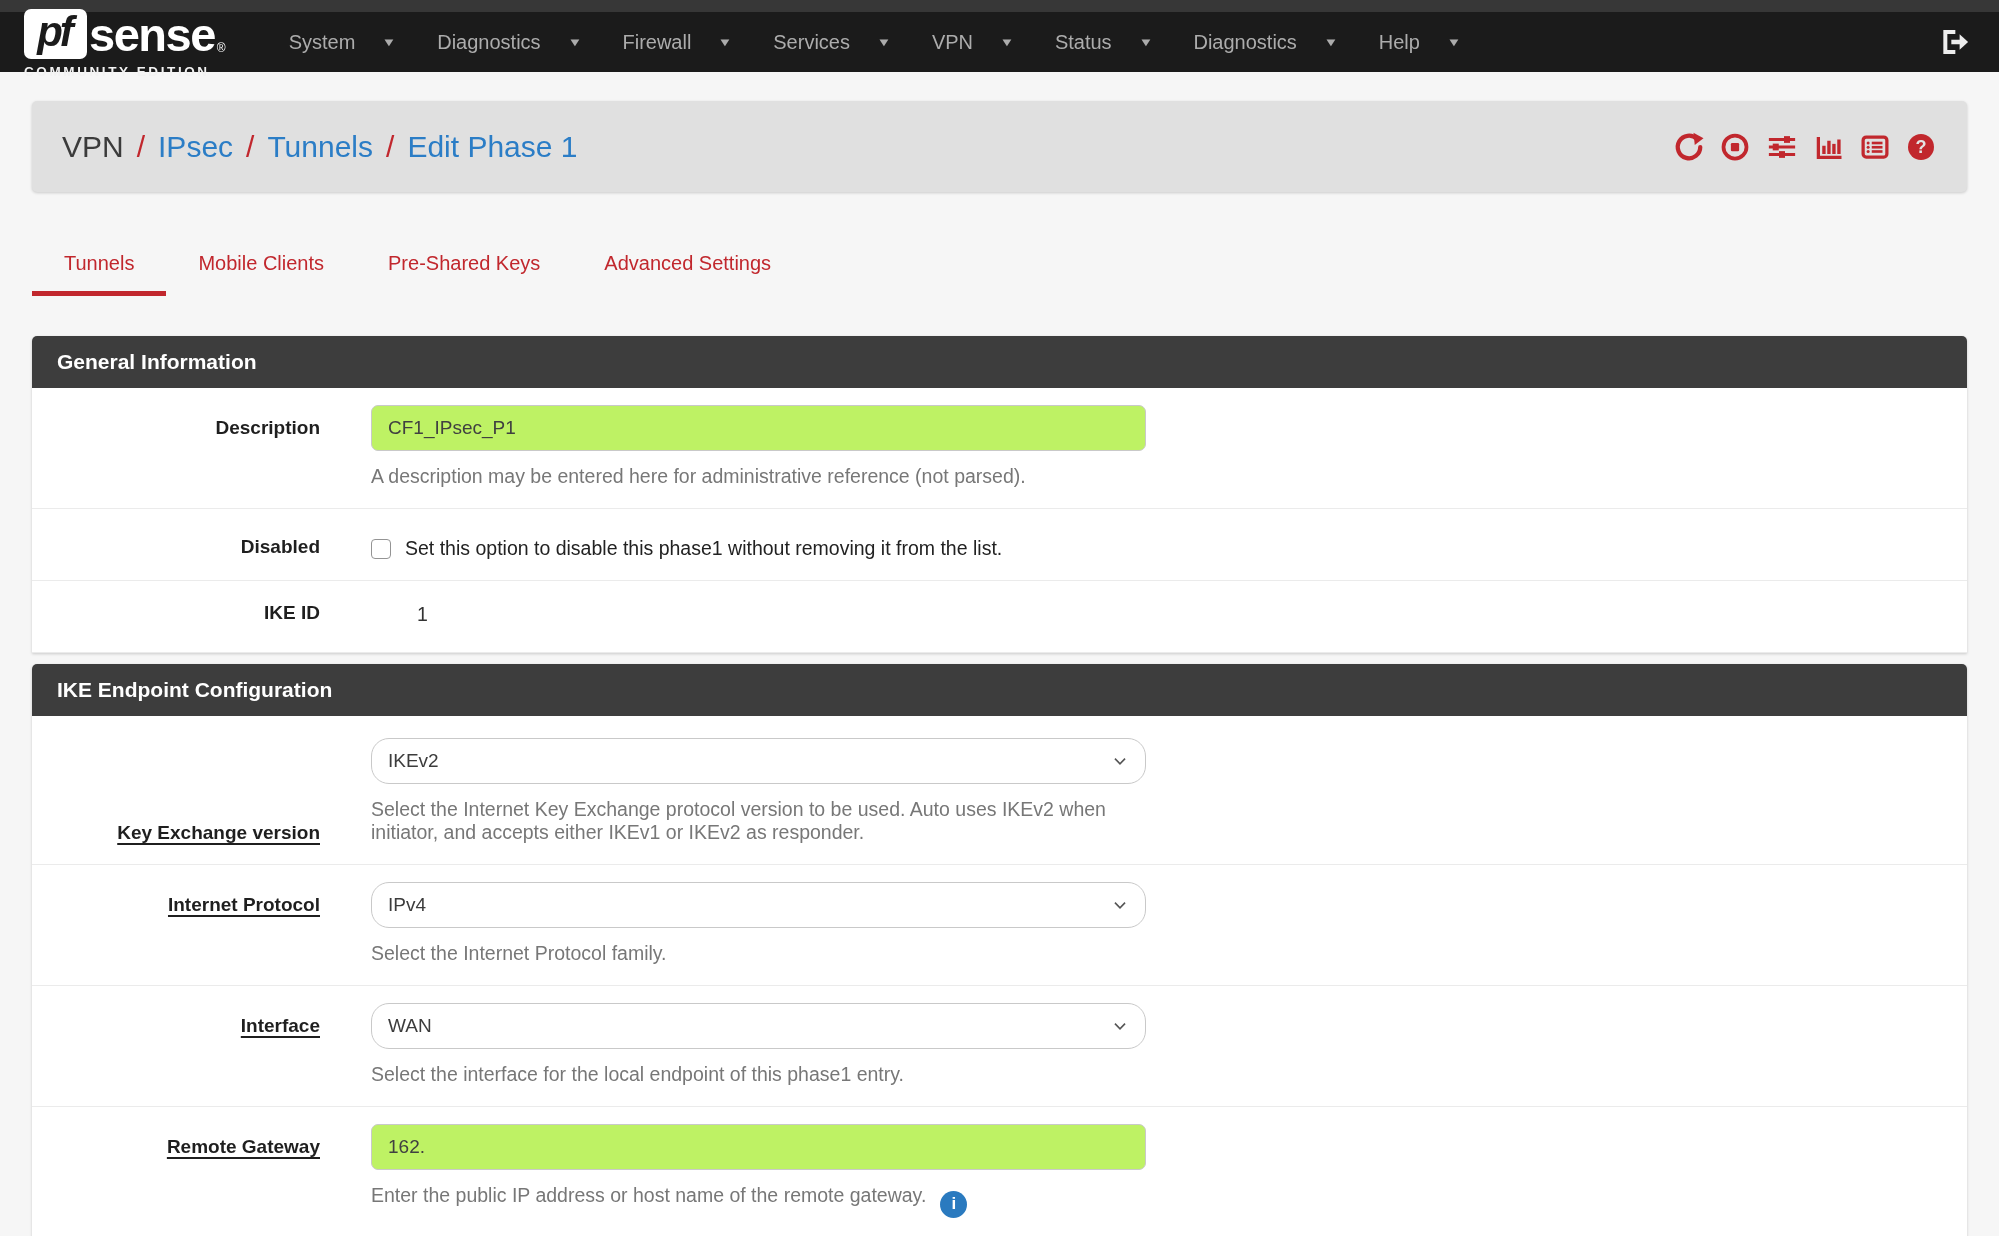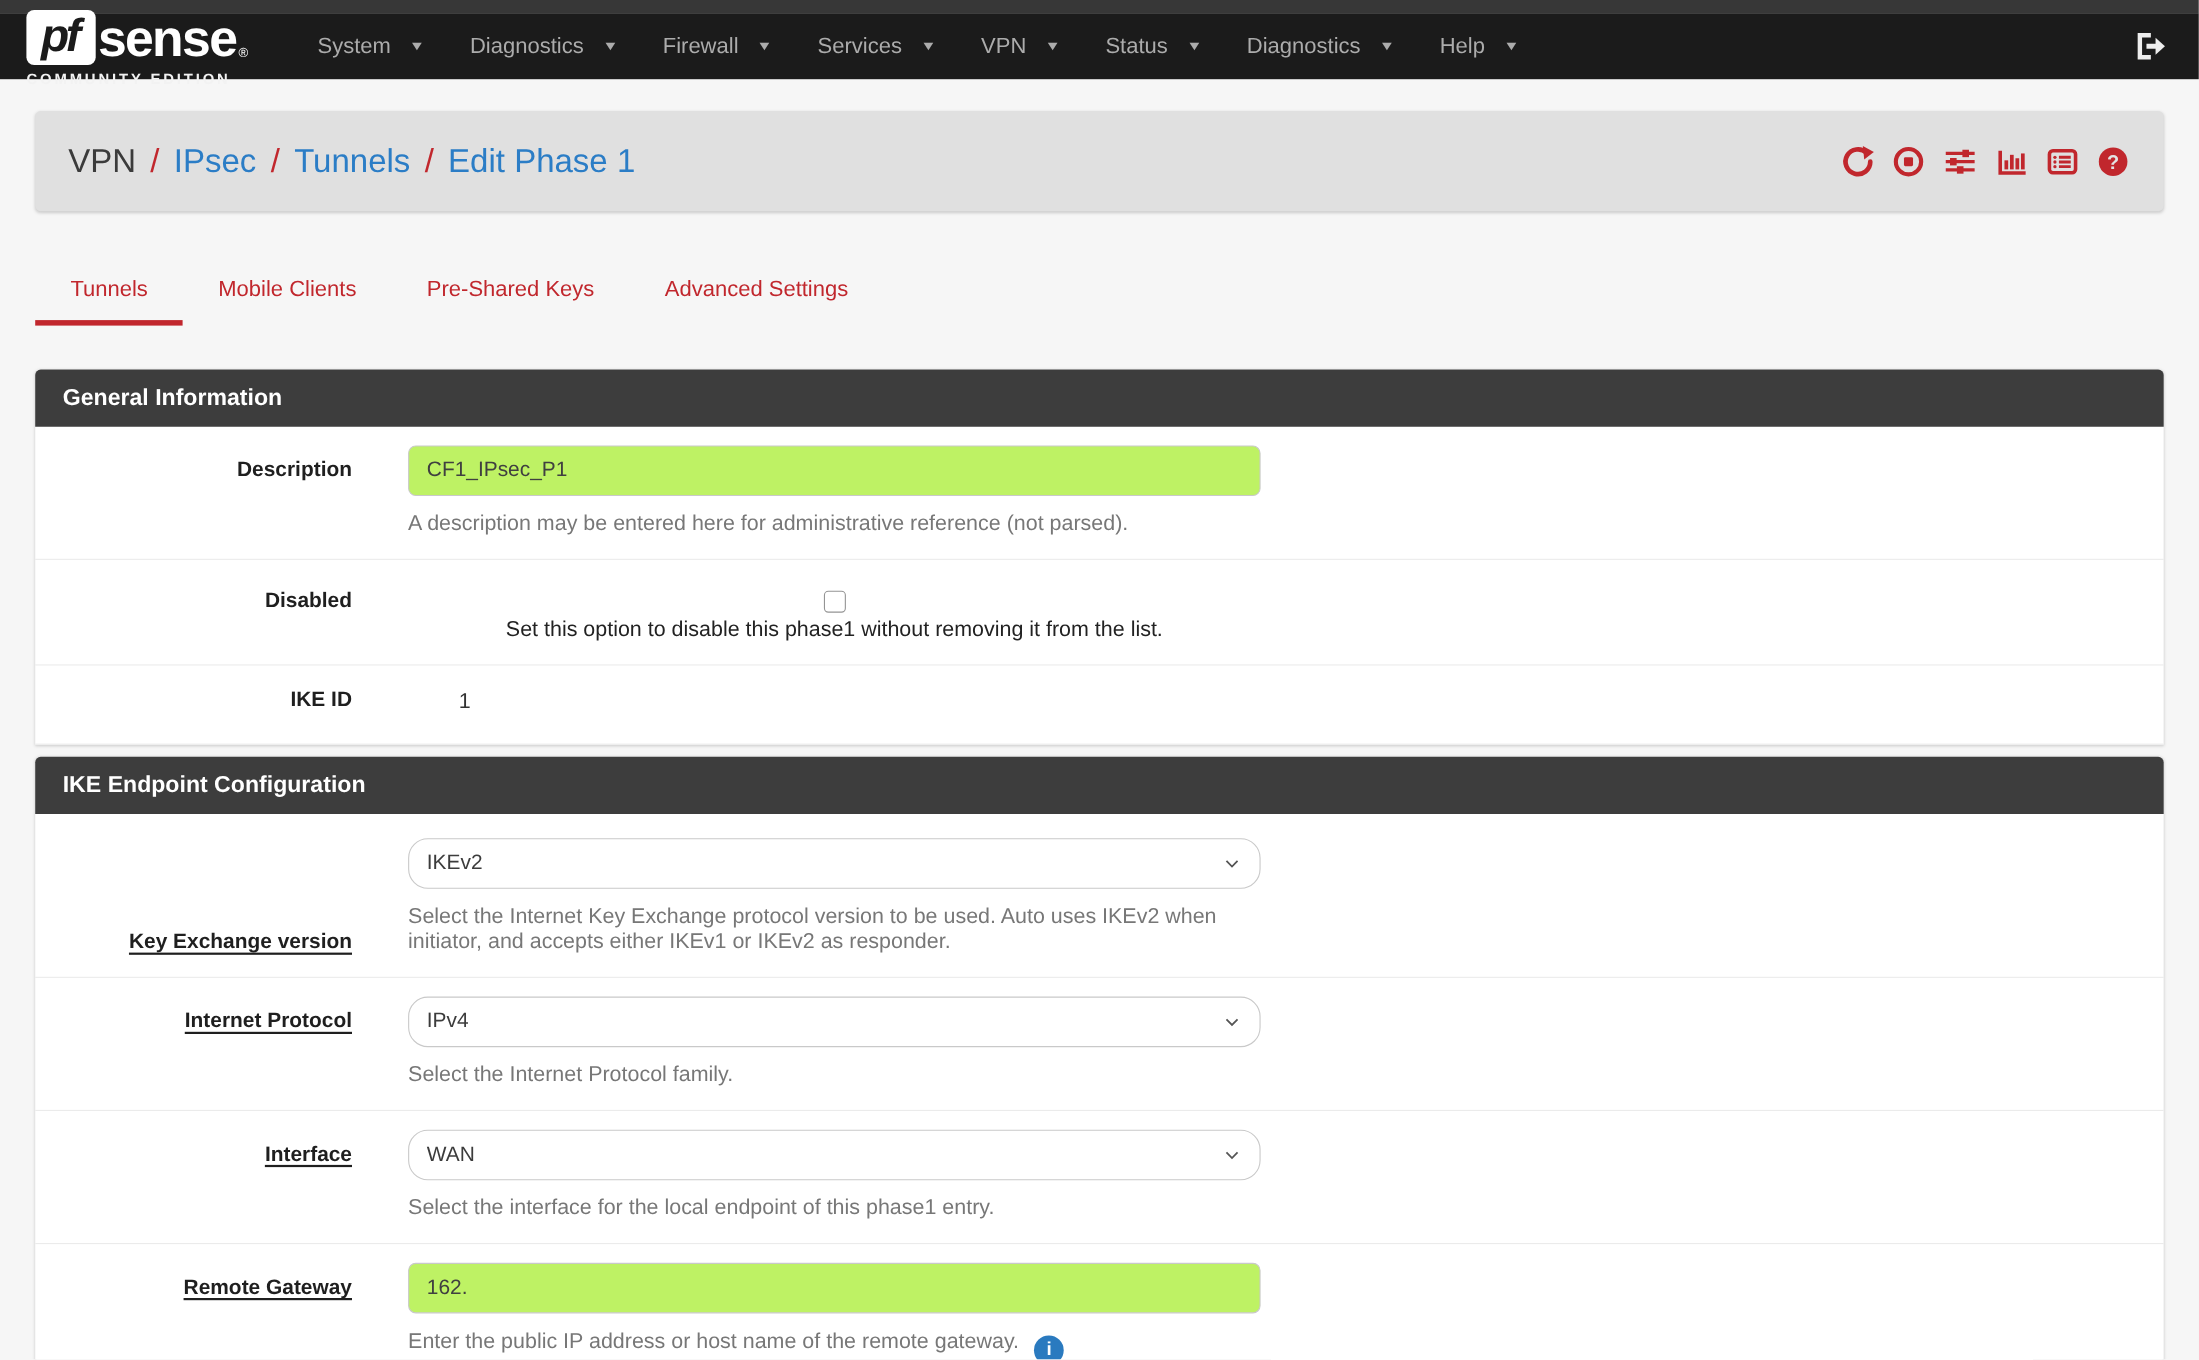--- a/index.html
+++ b/index.html
@@ -15,21 +15,21 @@
   .topstrip{height:12px;background:var(--strip-bg);}
   .navbar{height:60px;background:var(--nav-bg);display:flex;align-items:center;padding-left:24px;}
   .brand{display:flex;flex-direction:column;justify-content:center;text-decoration:none;cursor:pointer;margin-top:4px;}
   .brand-row{display:flex;align-items:center;}
   .pfbox{background:#fff;border-radius:7px;width:63px;height:50px;display:flex;align-items:center;justify-content:center;
          font-style:italic;font-weight:bold;font-size:42px;color:#1b1b1b;letter-spacing:-3px;padding:0 3px 4px 0;}
   .brand-name{color:#fff;font-weight:bold;font-size:47px;letter-spacing:-1.5px;margin-left:2px;line-height:1;}
   .brand-reg{color:#fff;font-size:12px;margin-left:2px;align-self:flex-end;padding-bottom:4px;}
   .brand-sub{color:#f2f2f2;font-size:13.5px;letter-spacing:2.6px;margin-top:5px;font-weight:bold;}
   .menu{display:flex;align-items:center;margin-left:42px;}
-  .menu-item{color:#acacac;font-size:20px;padding:0 21px;display:flex;align-items:center;gap:18px;text-decoration:none;cursor:pointer;}
+  .menu-item{color:#acacac;font-size:20px;padding:0 21px;display:flex;align-items:center;gap:28px;text-decoration:none;cursor:pointer;}
   .caret{font-size:12px;color:#acacac;transform:scale(1.25,0.95);}
   .signout{margin-left:auto;margin-right:28px;color:#ededed;display:flex;cursor:pointer;}
 
   
   .content{padding:0 32px;}
   .breadcrumb-bar{margin-top:29px;height:91px;background:var(--bc-bg);border-radius:5px;display:flex;align-items:center;
                   padding:0 30px;box-shadow:0 1px 3px rgba(0,0,0,.18);}
   .crumbs{display:flex;align-items:center;gap:13px;font-size:30px;}
   .crumb-plain{color:#3b3b3b;}
   .crumb-link{color:var(--blue);text-decoration:none;cursor:pointer;}
@@ -50,21 +50,21 @@
   .panel-body .form-row.roomy{padding:20px 0 26px;gap:46px;}
   .col-label{width:288px;flex-shrink:0;text-align:right;font-weight:bold;font-size:19px;color:#1f1f1f;padding-top:12px;}
   .col-label.u{text-decoration:underline;text-underline-offset:4px;text-decoration-thickness:1.5px;}
   .col-ctrl{margin-left:51px;width:775px;}
   .text-input{width:100%;height:46px;border:1px solid #c9c9c9;border-radius:7px;background:#bef264;
               font-size:19px;color:#404040;padding:0 16px;font-family:inherit;outline:none;}
   .select{width:100%;height:46px;border:1px solid #c9c9c9;border-radius:18px;background:#fff;font-size:19px;color:#3c3c3c;
           padding:0 14px 0 16px;display:flex;align-items:center;justify-content:space-between;cursor:pointer;}
   .chev{display:flex;color:#555;}
   .help{margin-top:14px;font-size:19.5px;color:#777;}
-  .check-line{display:flex;align-items:center;gap:4px;font-size:19.5px;color:#222;padding-top:11px;cursor:pointer;flex-direction:column;}
+  .check-line{display:flex;align-items:center;gap:14px;font-size:19.5px;color:#222;padding-top:11px;cursor:pointer;}
   .checkbox{appearance:none;width:20px;height:20px;border:1.6px solid #949494;border-radius:4px;background:#fff;margin:0;cursor:pointer;flex-shrink:0;}
   .static-value{font-size:19.5px;color:#333;padding-top:13px;}
   .info-icon{display:inline-flex;width:27px;height:27px;border-radius:50%;background:#2a7abf;color:#fff;
              align-items:center;justify-content:center;font-size:17px;font-weight:bold;margin-left:14px;vertical-align:-7px;}
 </style>
 </head>
 <body>
 
 <div class="page">
 

